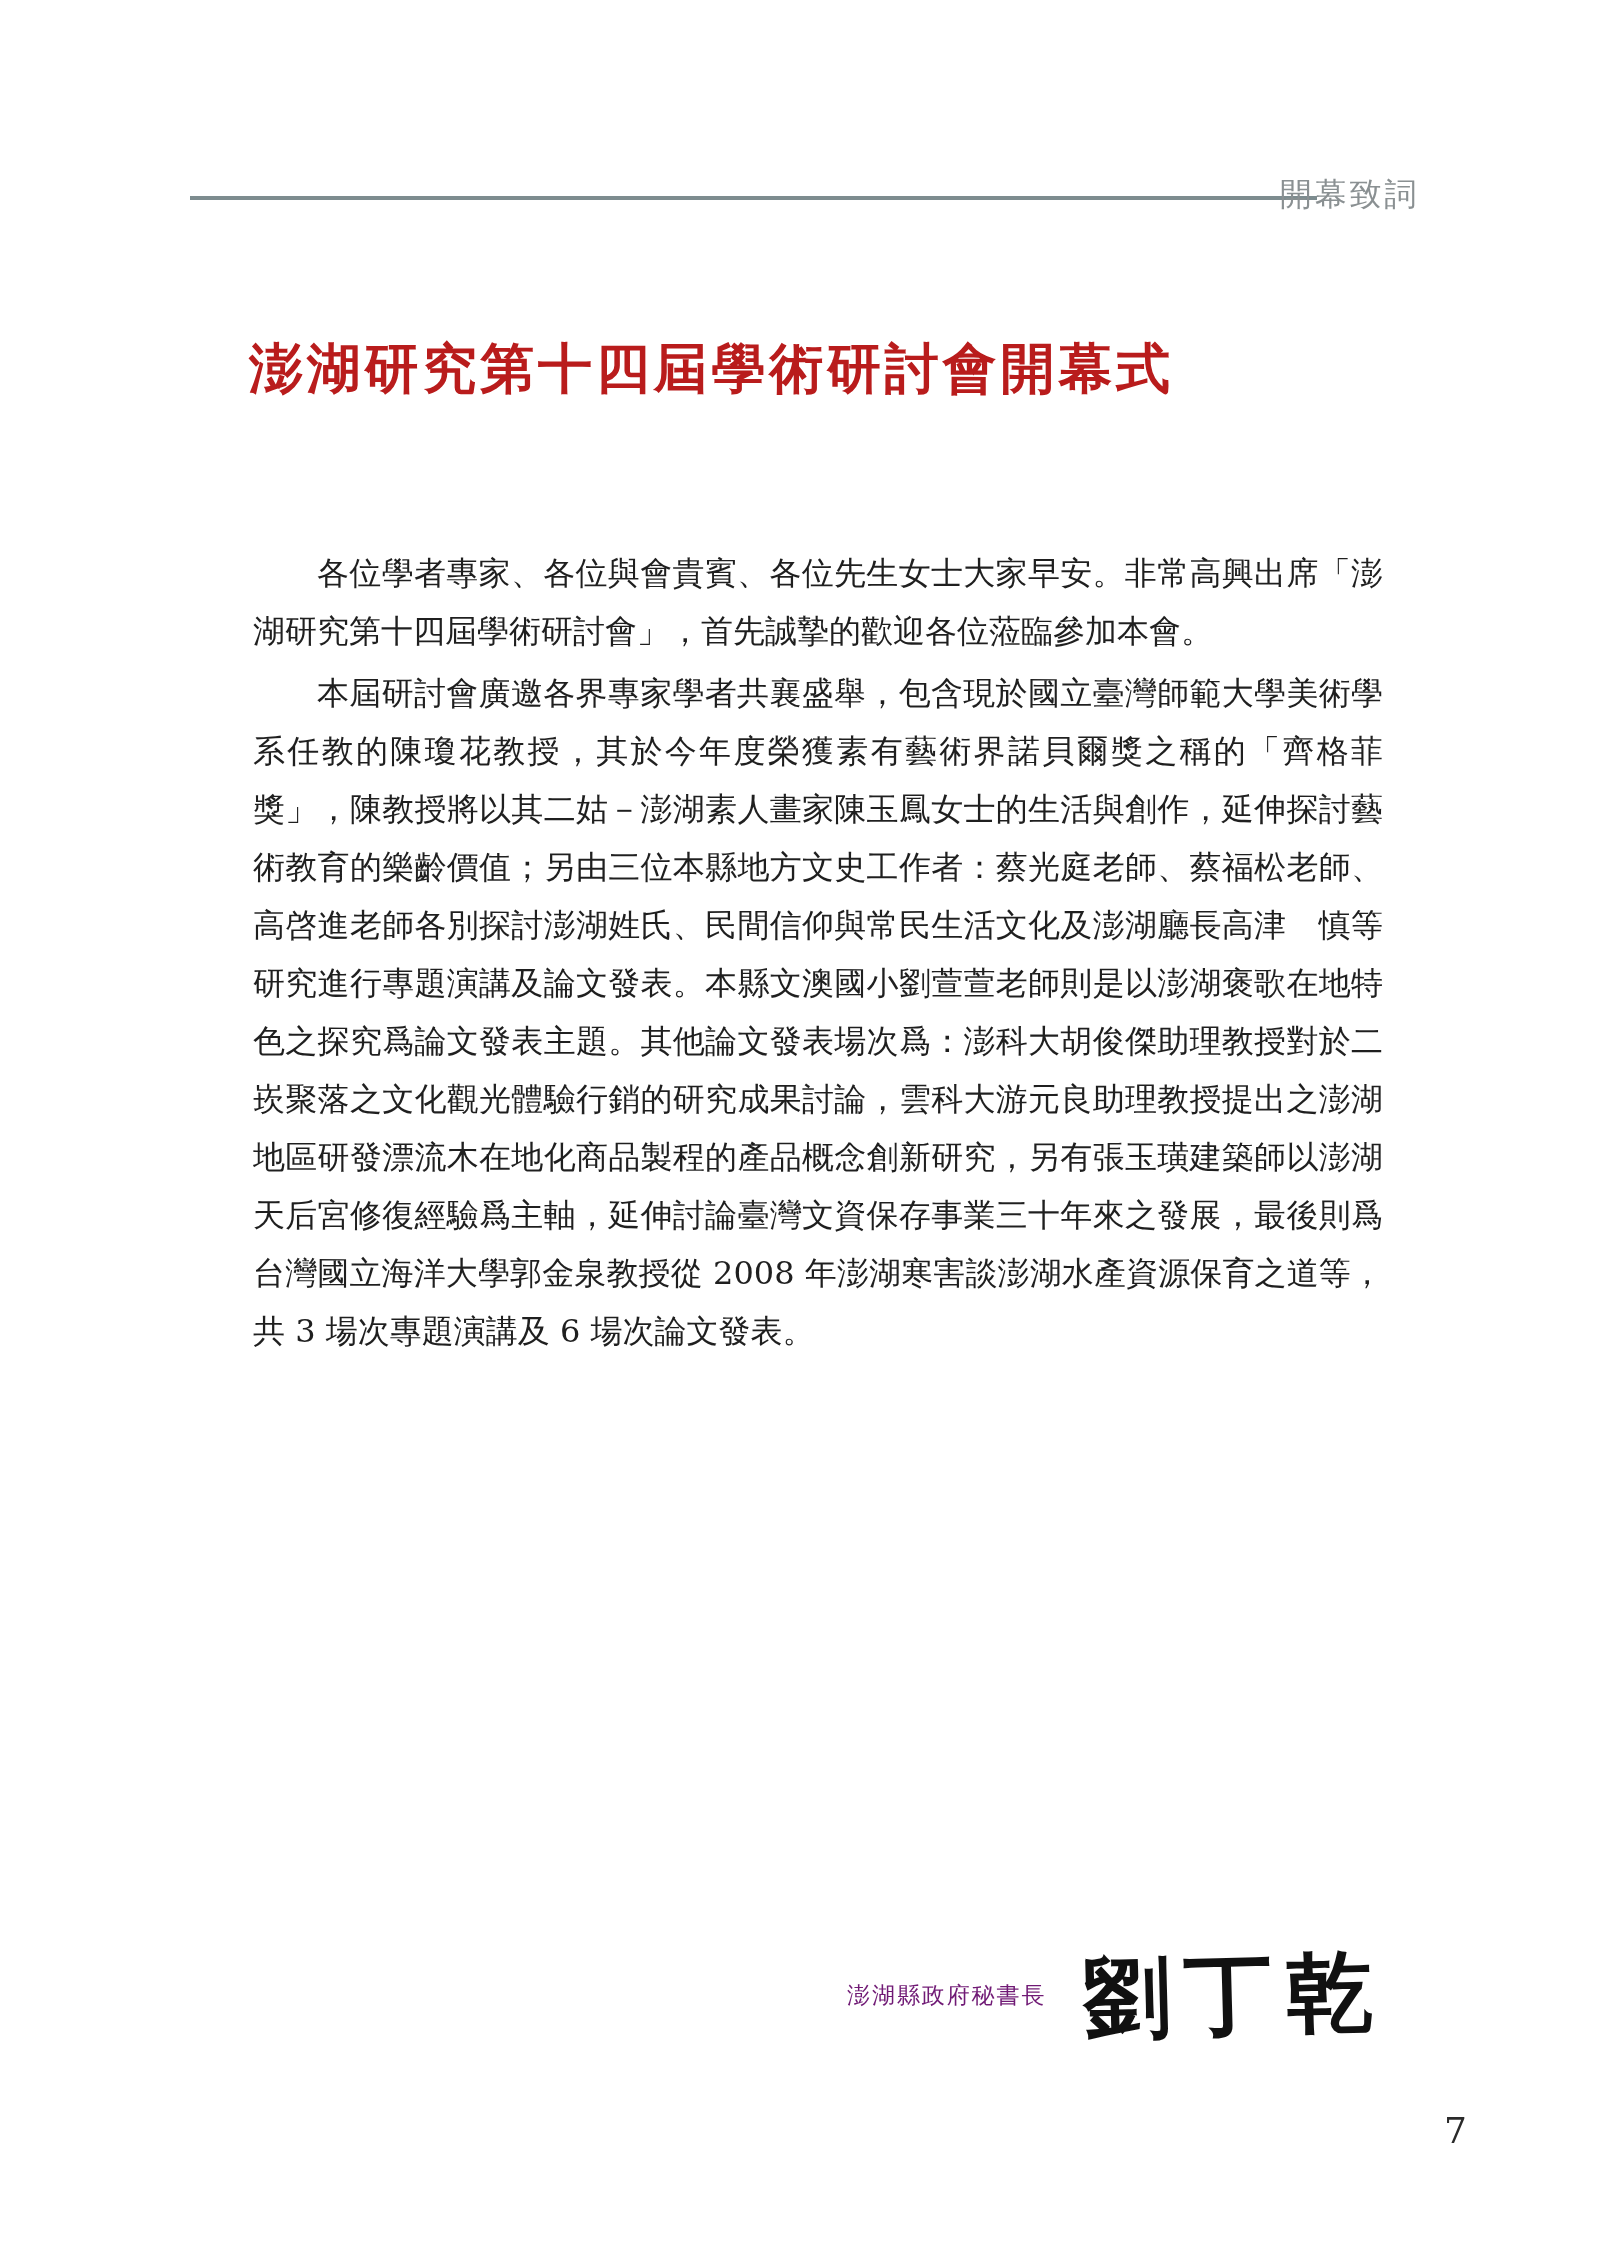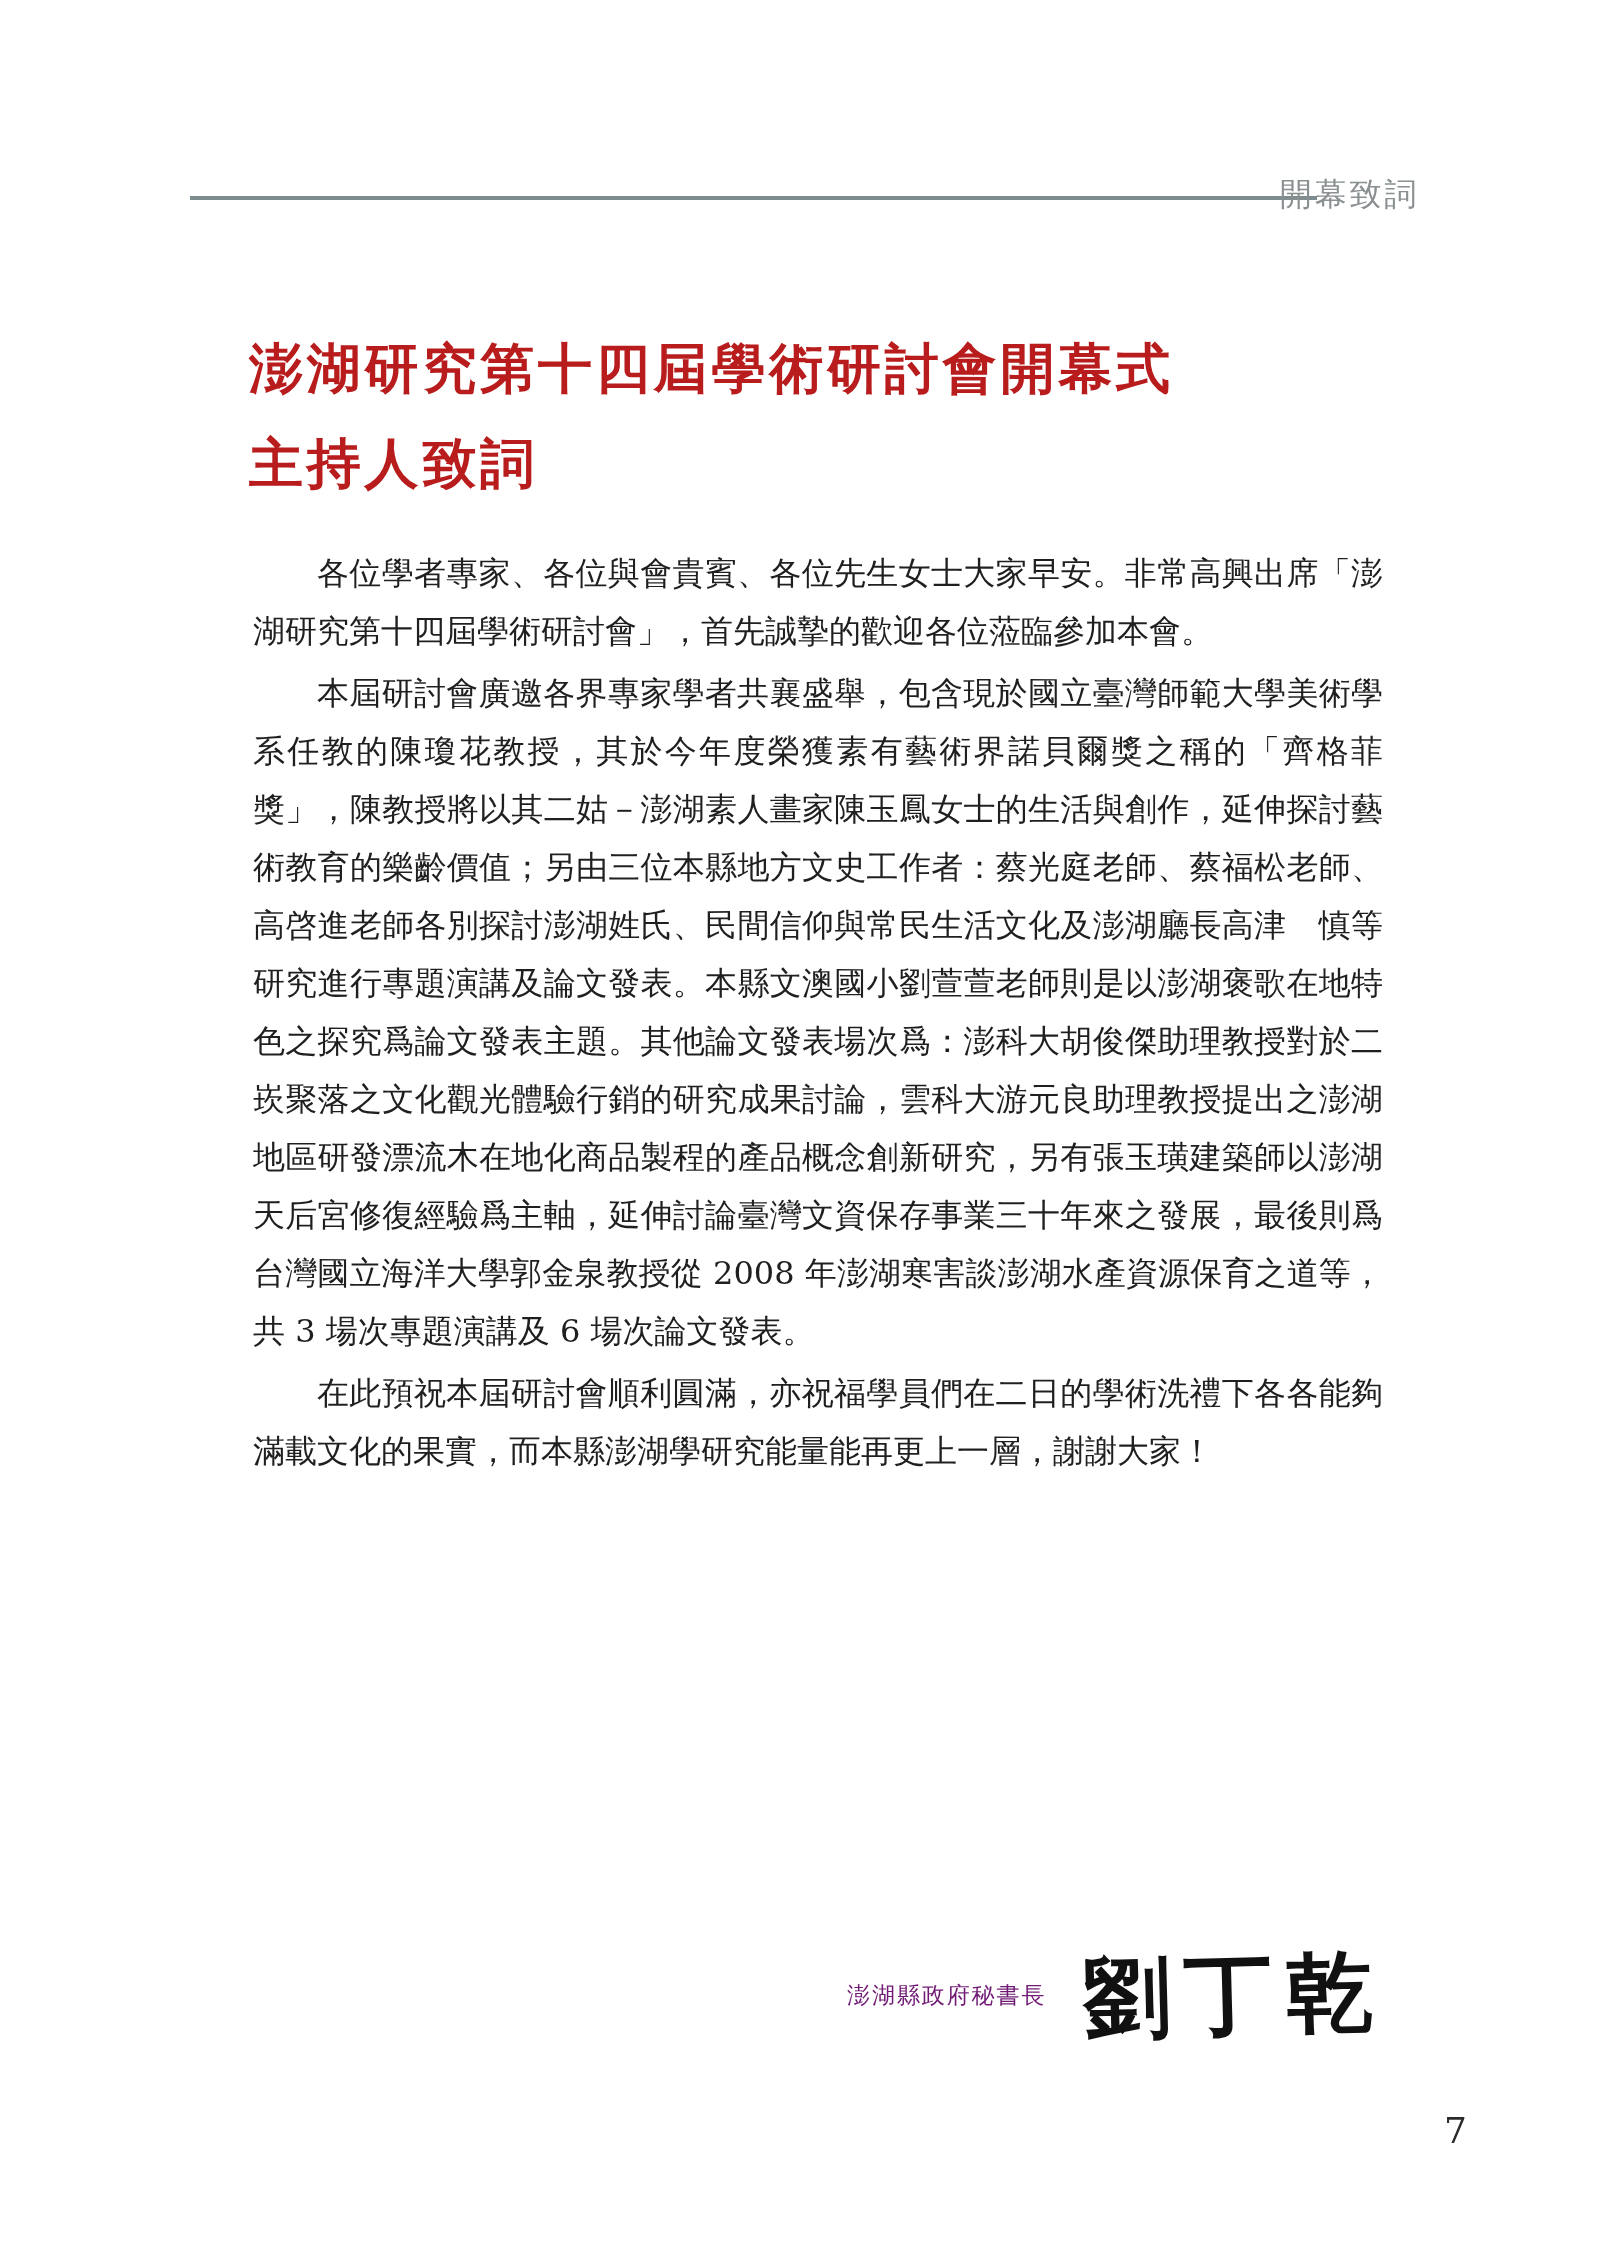--- a/index.html
+++ b/index.html
@@ -111,27 +111,25 @@
 
 <div class="page">
 
   <div class="running-header">
     <div class="header-rule"></div>
     <div class="header-label">開幕致詞</div>
   </div>
 
   <div class="doc-title">
     <span style="display:block">澎湖研究第十四屆學術研討會開幕式</span>
-    <span style="display:block">主持人致詞</span>
   </div>
 
   <div class="body-text">
     <p>各位學者專家、各位與會貴賓、各位先生女士大家早安。非常高興出席「澎湖研究第十四屆學術研討會」，首先誠摯的歡迎各位蒞臨參加本會。</p>
     <p>本屆研討會廣邀各界專家學者共襄盛舉，包含現於國立臺灣師範大學美術學系任教的陳瓊花教授，其於今年度榮獲素有藝術界諾貝爾獎之稱的「齊格菲獎」，陳教授將以其二姑－澎湖素人畫家陳玉鳳女士的生活與創作，延伸探討藝術教育的樂齡價值；另由三位本縣地方文史工作者：蔡光庭老師、蔡福松老師、高啓進老師各別探討澎湖姓氏、民間信仰與常民生活文化及澎湖廳長高津　慎等研究進行專題演講及論文發表。本縣文澳國小劉萱萱老師則是以澎湖褒歌在地特色之探究爲論文發表主題。其他論文發表場次爲：澎科大胡俊傑助理教授對於二崁聚落之文化觀光體驗行銷的研究成果討論，雲科大游元良助理教授提出之澎湖地區研發漂流木在地化商品製程的產品概念創新研究，另有張玉璜建築師以澎湖天后宮修復經驗爲主軸，延伸討論臺灣文資保存事業三十年來之發展，最後則爲台灣國立海洋大學郭金泉教授從 2008 年澎湖寒害談澎湖水產資源保育之道等，共 3 場次專題演講及 6 場次論文發表。</p>
-    <p>在此預祝本屆研討會順利圓滿，亦祝福學員們在二日的學術洗禮下各各能夠滿載文化的果實，而本縣澎湖學研究能量能再更上一層，謝謝大家！</p>
   </div>
 
   <div class="signature-block">
     <span class="signature-role">澎湖縣政府秘書長</span>
     <span class="signature-name">劉丁乾</span>
   </div>
 
   <div class="page-number">7</div>
 
 </div>

